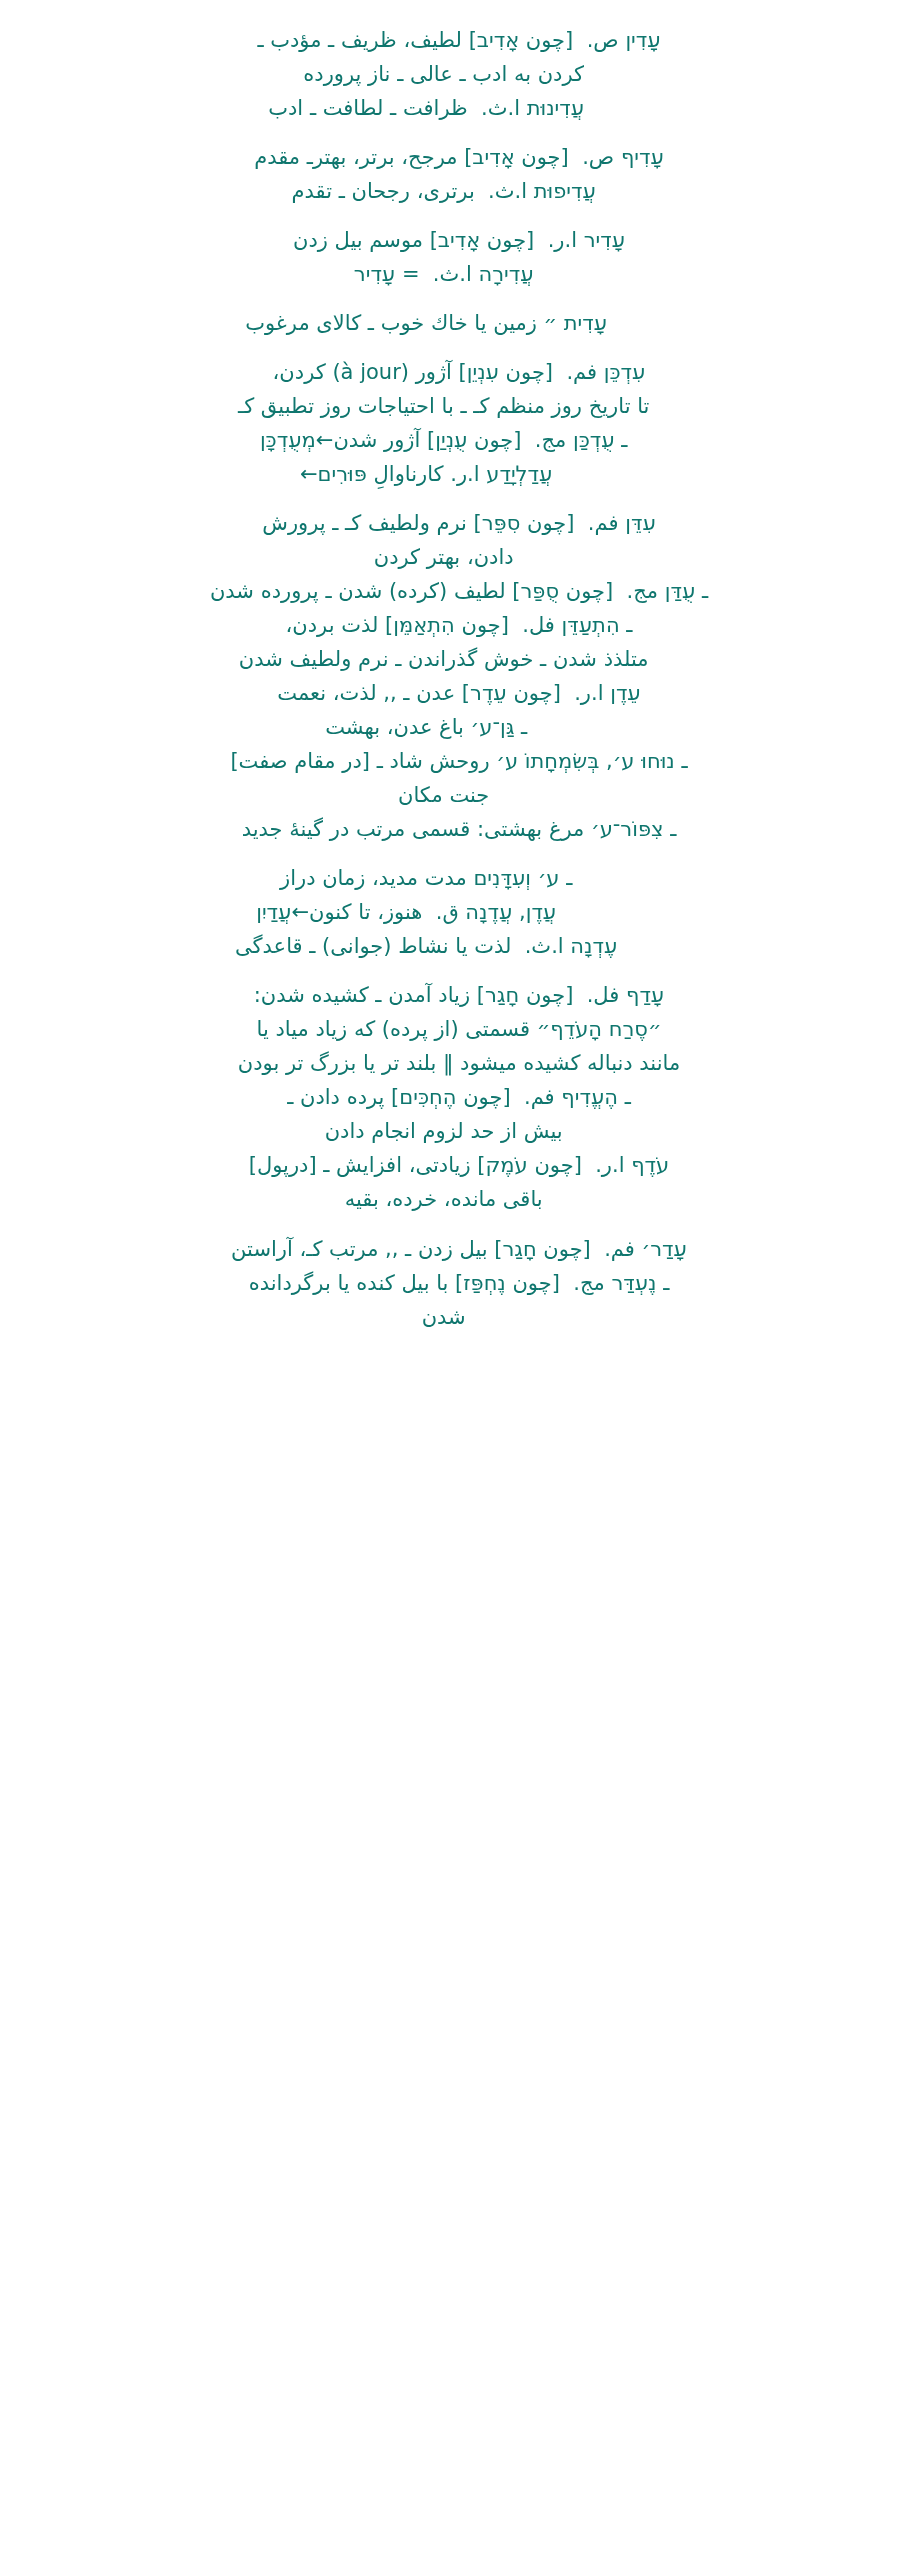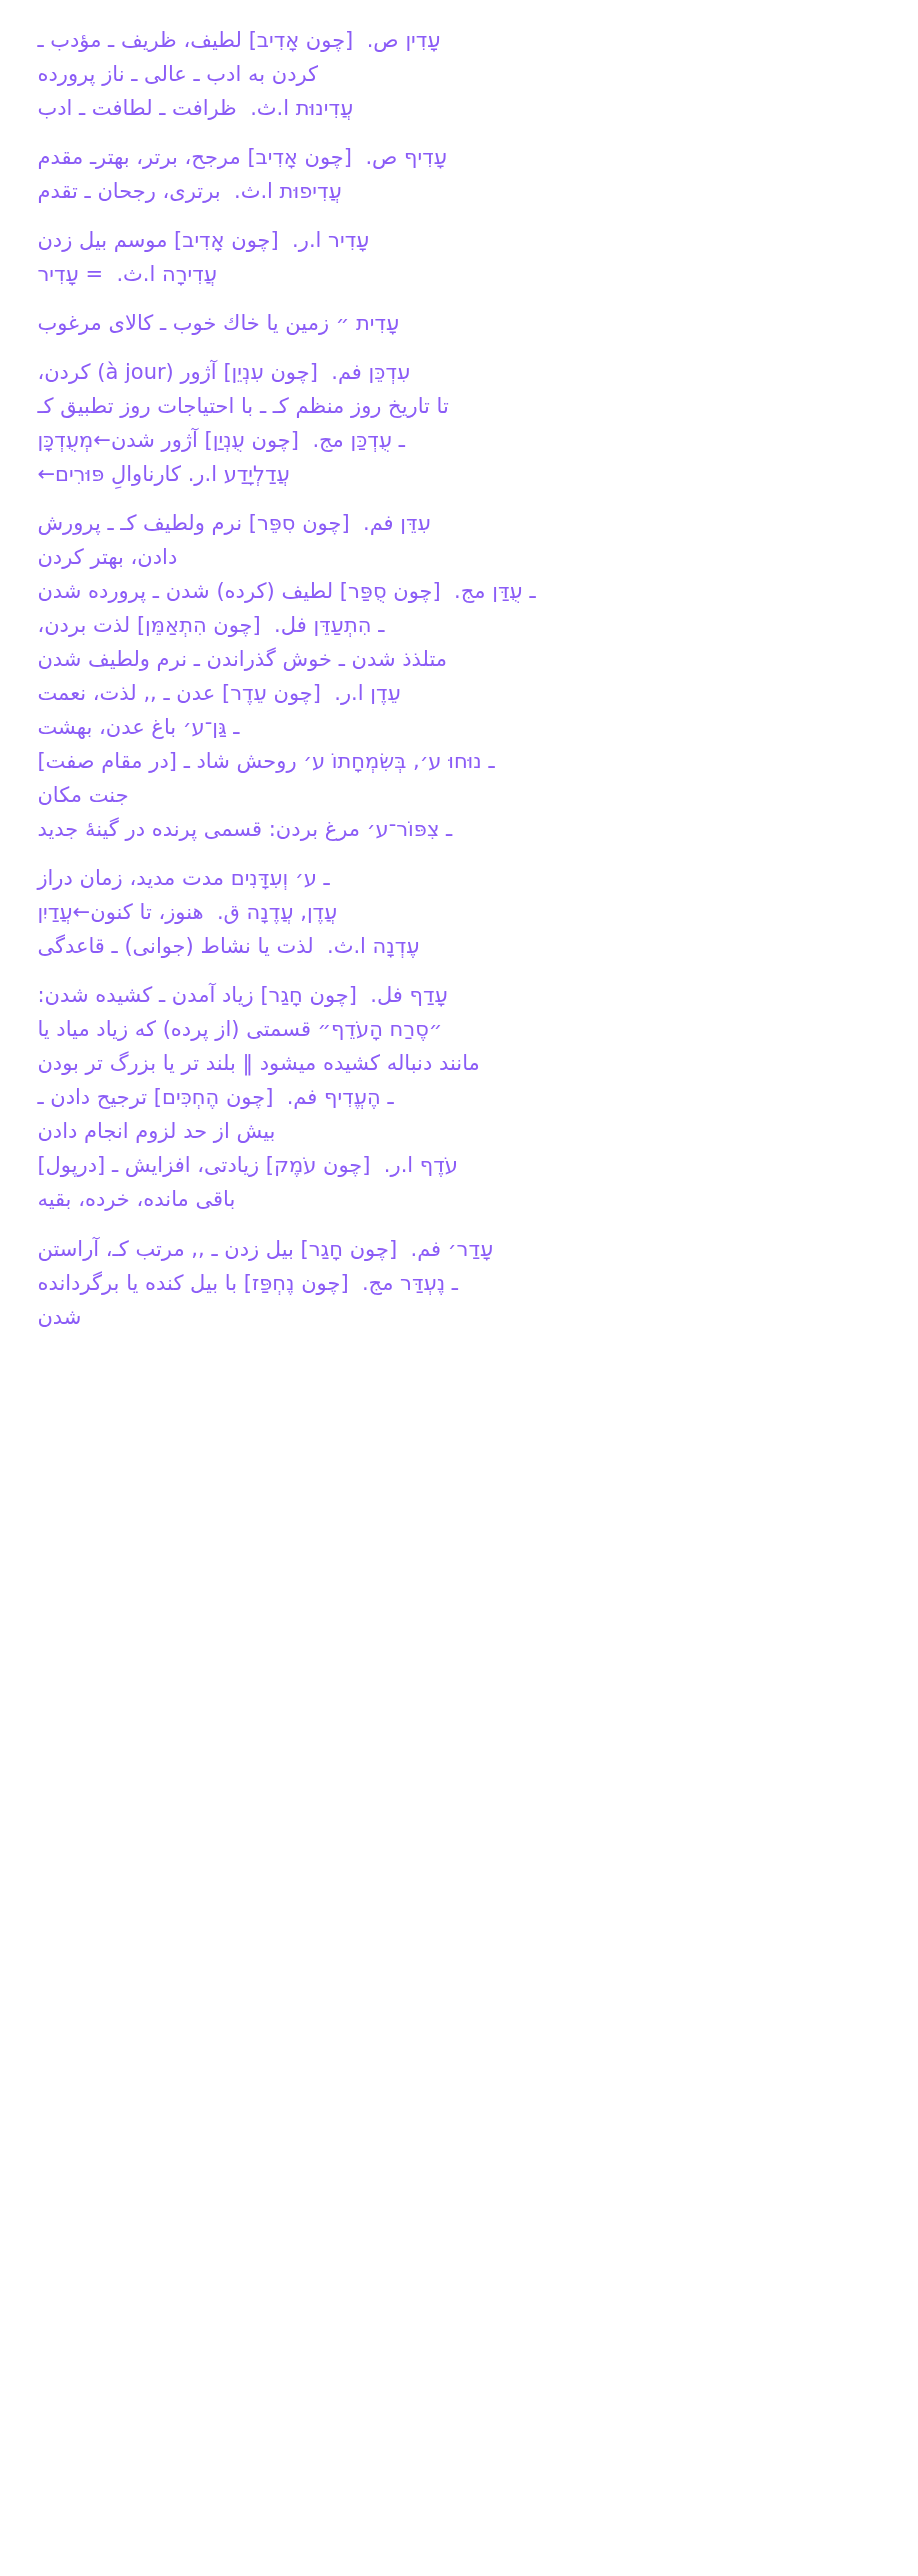--- a/index.html
+++ b/index.html
@@ -17,24 +17,24 @@
     background: #ffffff;
     padding: 23px 34px 34px 34px;
     box-sizing: border-box;
     direction: rtl;
   }
   .entry {
     margin-bottom: 15px;
   }
   .line {
     direction: rtl;
-    text-align: left;
+    text-align: center;
     font-size: 21px;
     line-height: 1.62;
-    color: #8b5cf6;
+    color: #0f766e;
     padding: 0 3.4px;
     white-space: pre-wrap;
     word-wrap: break-word;
   }
   .line.indent1 {
     padding-right: 34px;
   }
   .line.indent2 {
     padding-right: 69px;
   }
@@ -72,32 +72,32 @@
       <div class="entry">
         <div class="line">עִדֵּן فم.  [چون סִפֵּר] نرم ولطيف كـ ـ پرورش</div>
         <div class="line indent1">دادن، بهتر كردن</div>
         <div class="line">ـ עֻדַּן مج.  [چون סֻפַּר] لطيف (كرده) شدن ـ پرورده شدن</div>
         <div class="line">ـ הִתְעַדֵּן فل.  [چون הִתְאַמֵּן] لذت بردن،</div>
         <div class="line indent1">متلذذ شدن ـ خوش گذراندن ـ نرم ولطيف شدن</div>
         <div class="line">עֵדֶן ا.ر.  [چون עֵדֶר] عدن ـ ,, لذت، نعمت</div>
         <div class="line indent2">ـ גַּן־ע׳ باغ عدن، بهشت</div>
         <div class="line">ـ נוּחוּ ע׳, בְּשִׂמְחָתוֹ ע׳ روحش شاد ـ [در مقام صفت]</div>
         <div class="line indent1">جنت مكان</div>
-        <div class="line">ـ צִפּוֹר־ע׳ مرغ بردن: قسمى پرنده در گينهٔ جديد</div>
+        <div class="line">ـ צִפּוֹר־ע׳ مرغ بهشتى: قسمى مرتب در گينهٔ جديد</div>
       </div>
       <div class="entry">
         <div class="line indent2">ـ ע׳ וְעִדָּנִים مدت مديد، زمان دراز</div>
         <div class="line indent3">עֲדֶן, עֲדֶנָה ق.  هنوز، تا كنون←עֲדַיִן</div>
         <div class="line indent2">עֶדְנָה ا.ث.  لذت يا نشاط (جوانى) ـ قاعدگى</div>
       </div>
       <div class="entry">
         <div class="line">עָדַף فل.  [چون חָגַר] زياد آمدن ـ كشيده شدن:</div>
         <div class="line">״סֶרַח הָעֹדֵף״ قسمتى (از پرده) كه زياد مياد يا</div>
         <div class="line">مانند دنباله كشيده ميشود ‖ بلند تر يا بزرگ تر بودن</div>
-        <div class="line">ـ הֶעֱדִיף فم.  [چون הֶחְכִּים] ترجيح دادن ـ</div>
+        <div class="line">ـ הֶעֱדִיף فم.  [چون הֶחְכִּים] پرده دادن ـ</div>
         <div class="line indent1">بيش از حد لزوم انجام دادن</div>
         <div class="line">עֹדֶף ا.ر.  [چون עֹמֶק] زيادتى، افزايش ـ [درپول]</div>
         <div class="line indent1">باقى مانده، خرده، بقيه</div>
       </div>
       <div class="entry">
         <div class="line">עָדַר׳ فم.  [چون חָגַר] بيل زدن ـ ,, مرتب كـ، آراستن</div>
         <div class="line">ـ נֶעְדַּר مج.  [چون נֶחְפַּז] با بيل كنده يا برگردانده</div>
         <div class="line indent1">شدن</div>
       </div>
     </div>

